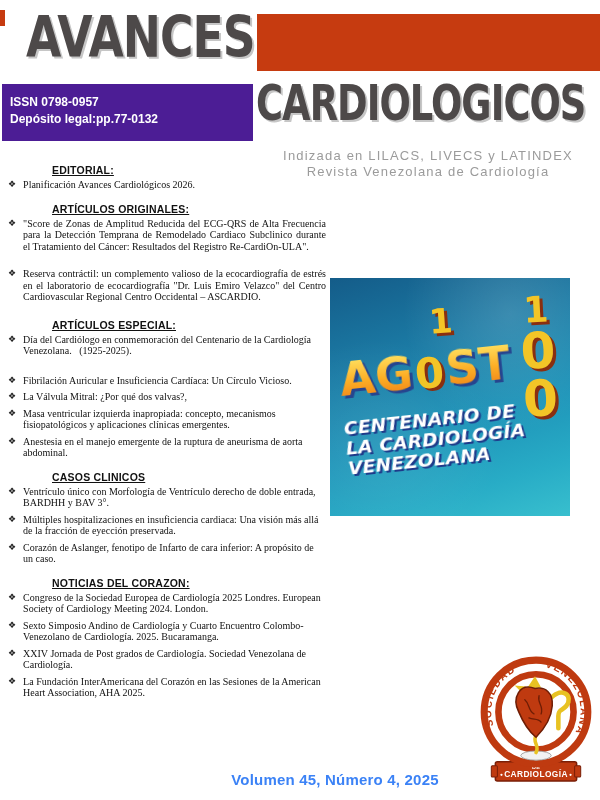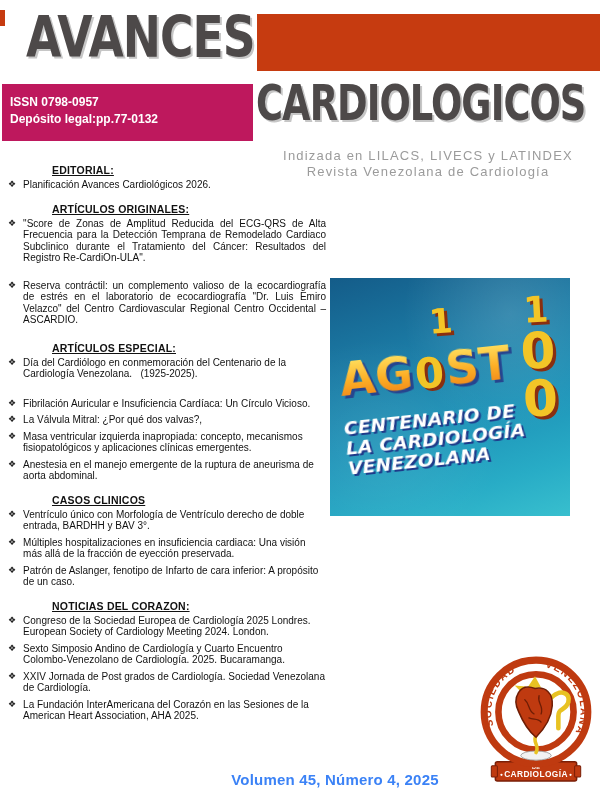--- a/index.html
+++ b/index.html
@@ -6,39 +6,39 @@
   body{width:600px;height:800px;background:#ffffff;position:relative;overflow:hidden;
        font-family:"Liberation Sans",sans-serif;}
 
   
   .red-sliver{position:absolute;left:0;top:10px;width:5px;height:16px;background:#c63b10;}
   .title-top{position:absolute;left:26px;top:4px;font-family:"DejaVu Sans",sans-serif;
     font-weight:bold;font-size:48px;color:#4d4949;letter-spacing:-1px;
     transform:scale(0.95,1.18);transform-origin:top left;
     text-shadow:2px 2px 0 #c6c6c6;white-space:nowrap;}
   .red-bar-top{position:absolute;left:257px;top:14px;width:343px;height:57px;background:#c63b10;}
-  .red-banner-left{position:absolute;left:2px;top:84px;width:251px;height:57px;background:#be185d;
+  .red-banner-left{position:absolute;left:2px;top:84px;width:251px;height:57px;background:#4c1d95;
     color:#ffffff;font-weight:bold;font-size:12px;line-height:17px;padding:10px 0 0 8px;
     box-sizing:border-box;}
   .title-bottom{position:absolute;left:256px;top:74px;font-family:"DejaVu Sans",sans-serif;
     font-weight:bold;font-size:38px;color:#4d4949;letter-spacing:-1px;
     transform:scale(0.97,1.3);transform-origin:top left;
     text-shadow:2px 2px 0 #c6c6c6;white-space:nowrap;}
   .subtitle{position:absolute;left:258px;top:148px;width:340px;text-align:center;
     color:#9b9b9b;font-size:13px;letter-spacing:1.2px;line-height:16px;white-space:nowrap;}
 
   
   .toc{position:absolute;left:8px;top:164px;width:318px;color:#111;}
   .toc-section{margin-bottom:12px;}
   .toc-section h3{margin:0 0 3px 0;font-size:10.5px;font-weight:bold;
     text-decoration:underline;letter-spacing:0.2px;padding-left:44px;}
   .toc-section ul{margin:0;padding:0;list-style:none;}
   .toc-item{display:flex;gap:7px;font-size:10px;line-height:11.5px;margin-bottom:5px;}
   .toc-item .bullet{flex:0 0 auto;font-size:9px;line-height:11.5px;color:#222;}
-  .toc-item .txt{flex:1 1 auto;}
+  .toc-item .txt{flex:1 1 auto;font-family:Liberation Serif, serif;}
   .sec-justify .toc-item .txt{text-align:justify;}
   .sec-justify .toc-item{margin-bottom:16px;}
   .sec-special .toc-item{margin-bottom:18px;}
   .sec-roomy{}
 
   
   .poster{position:absolute;left:330px;top:278px;width:240px;height:238px;overflow:hidden;
     background:
       radial-gradient(ellipse at 75% 15%, rgba(255,255,255,0.14), transparent 42%),
       radial-gradient(ellipse at 20% 70%, rgba(255,255,255,0.08), transparent 45%),
@@ -144,21 +144,21 @@
         <li class="toc-item">
           <span class="bullet">❖</span>
           <span class="txt">Ventrículo único con Morfología de Ventrículo derecho de doble entrada, BARDHH y BAV 3°.</span>
         </li>
         <li class="toc-item">
           <span class="bullet">❖</span>
           <span class="txt">Múltiples hospitalizaciones en insuficiencia cardiaca: Una visión más allá de la fracción de eyección preservada.</span>
         </li>
         <li class="toc-item">
           <span class="bullet">❖</span>
-          <span class="txt">Patrón de Aslanger, fenotipo de Infarto de cara inferior: A propósito de un caso.</span>
+          <span class="txt">Corazón de Aslanger, fenotipo de Infarto de cara inferior: A propósito de un caso.</span>
         </li>
       </ul>
     </div>
     <div class="toc-section">
       <h3>NOTICIAS DEL CORAZON:</h3>
       <ul>
         <li class="toc-item">
           <span class="bullet">❖</span>
           <span class="txt">Congreso de la Sociedad Europea de Cardiología 2025 Londres. European Society of Cardiology Meeting 2024. London.</span>
         </li>

